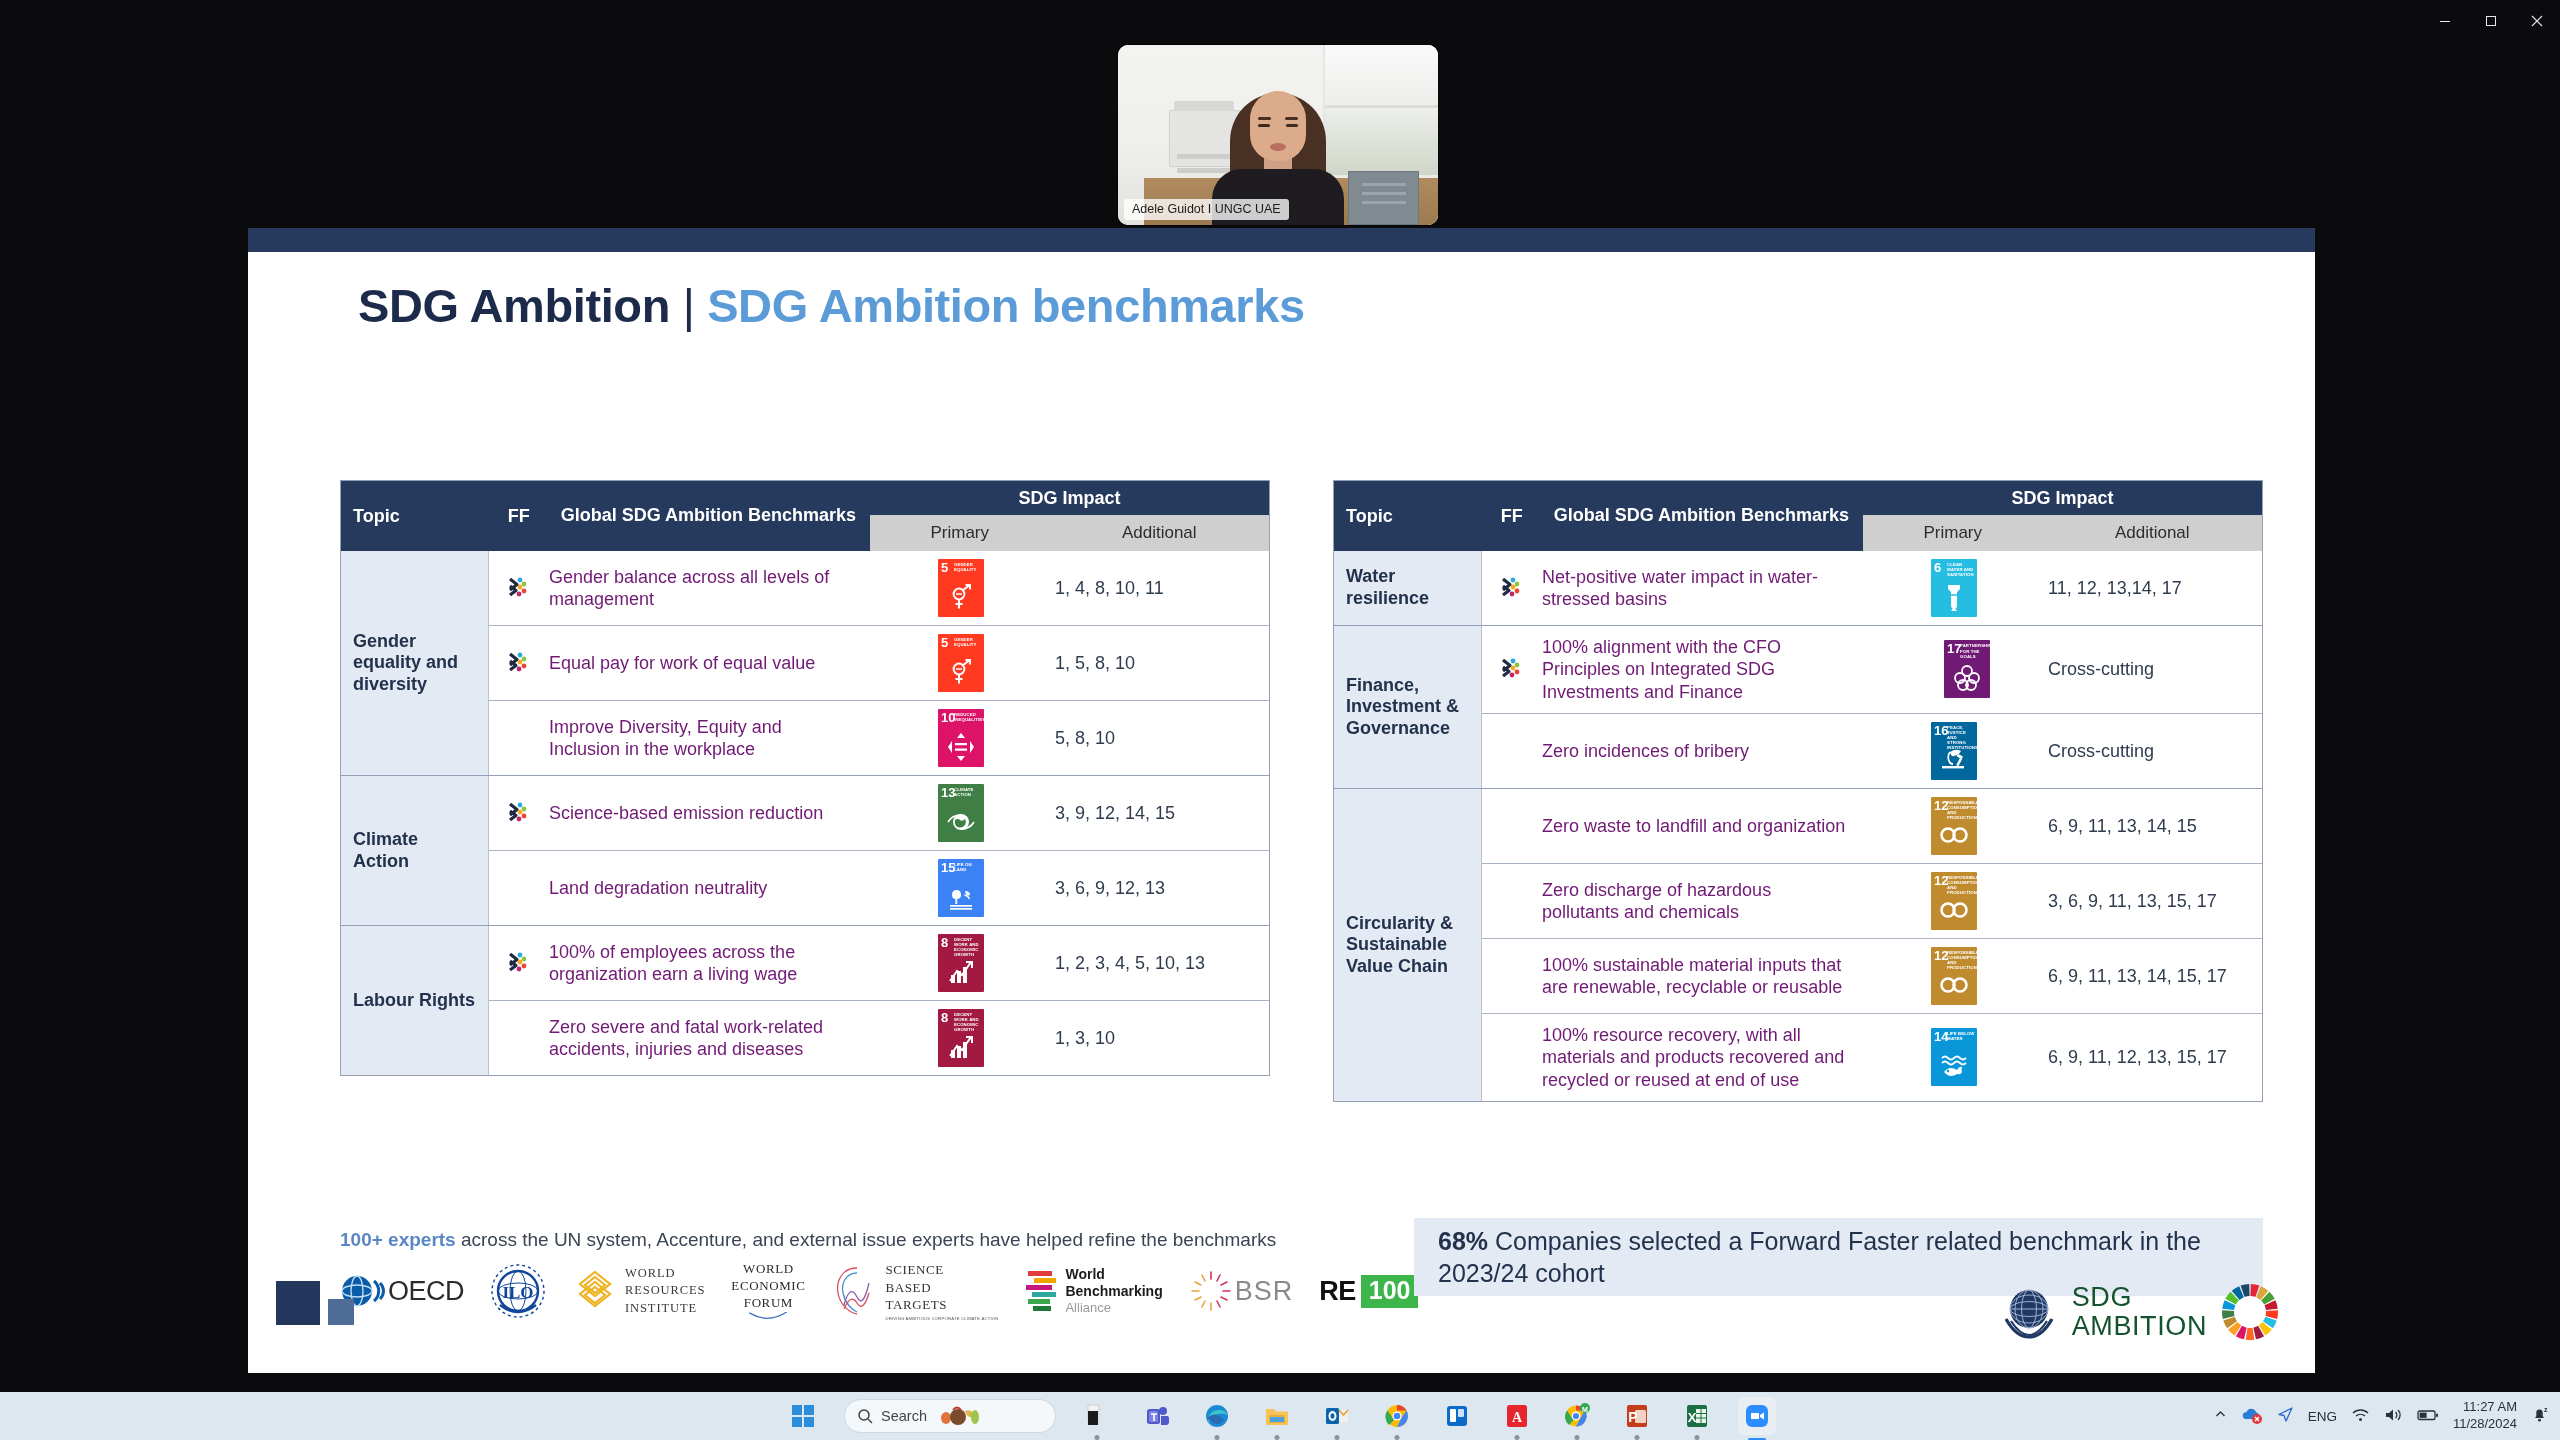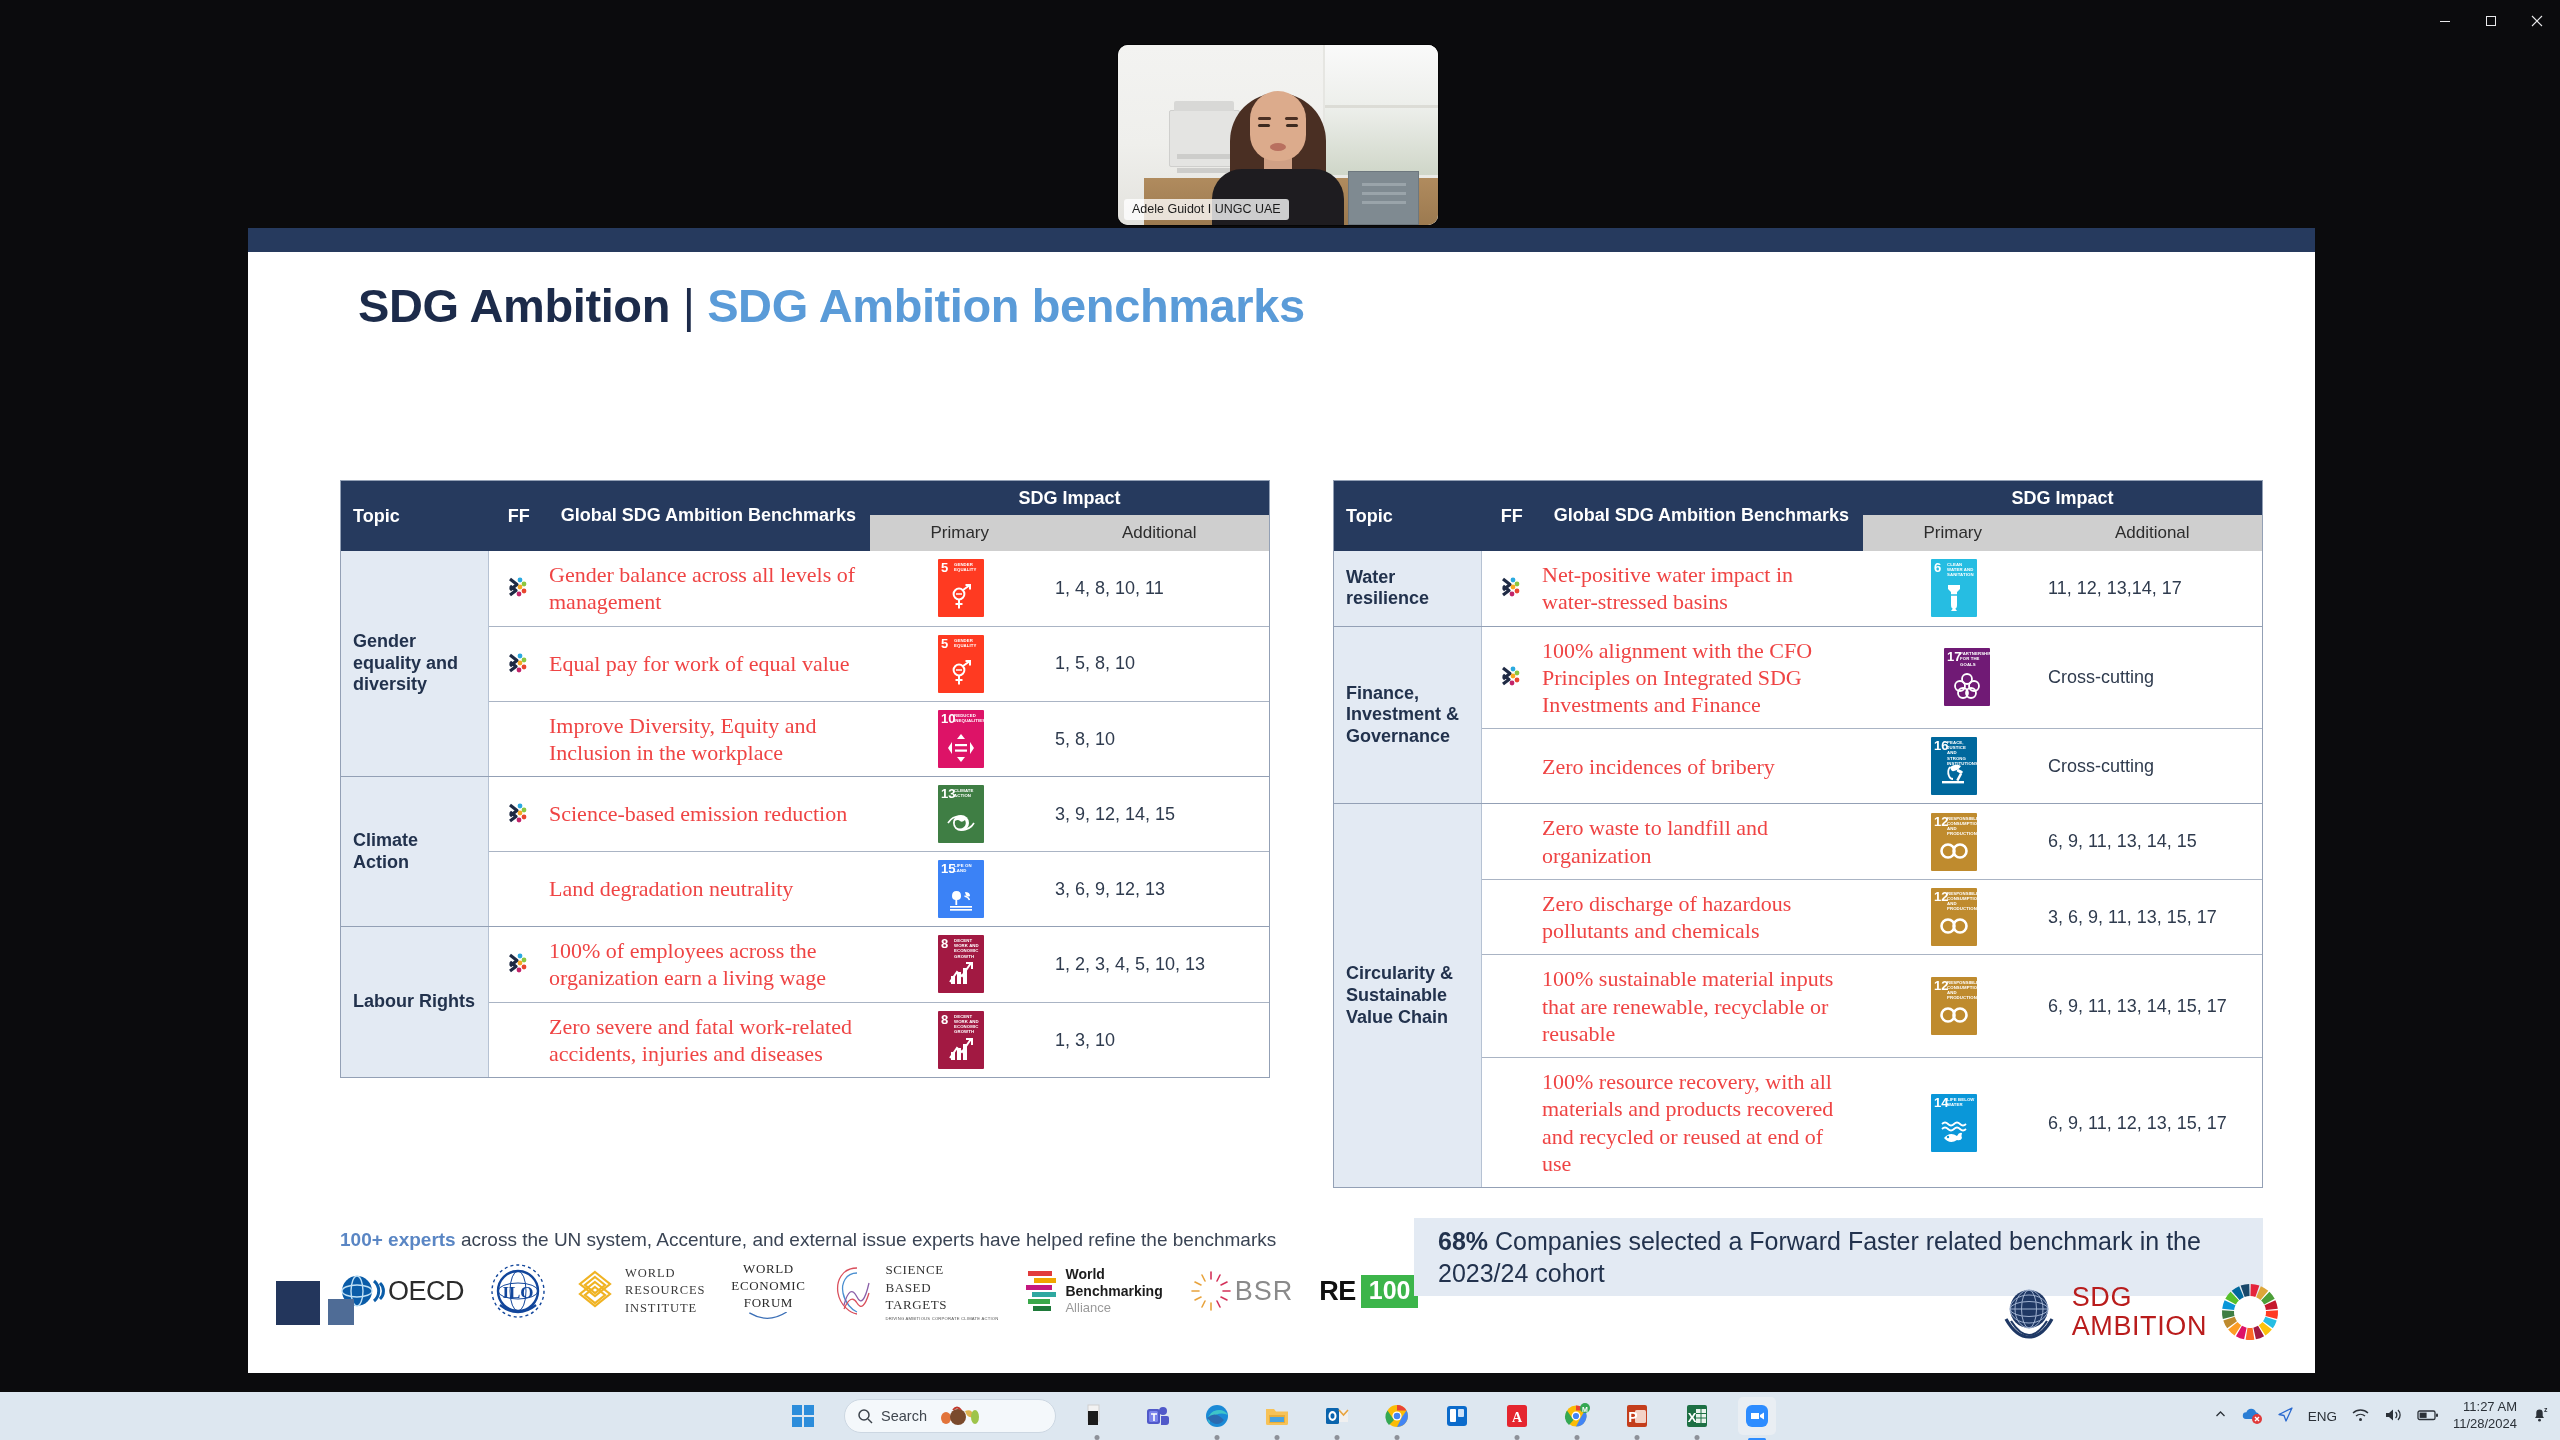--- a/index.html
+++ b/index.html
@@ -171,23 +171,22 @@
   }
   .grp-rows { flex: 1; }
   .row { display: flex; align-items: center; border-top: 1px solid #aab4c4; min-height: 74px; }
   .row:first-child { border-top: none; }
   .c-ff {
     width: 60px; flex: 0 0 60px;
     display: flex; align-items: center; justify-content: center;
   }
   .c-bench {
     width: 322px; flex: 0 0 322px;
-    padding: 10px 14px 10px 0; color: #ef4444; line-height: 1.24;
-    font-size: 22px;
-    font-family: Liberation Serif, serif;
+    padding: 10px 14px 10px 0; color: #701a75; line-height: 1.24;
+    font-size: 18px;
   }
   .c-primary {
     width: 180px; flex: 0 0 180px;
     display: flex; align-items: center; justify-content: center;
     padding: 8px 0;
   }
   .c-additional {
     flex: 1; color: #2f3b4e; font-size: 18px; line-height: 1.24;
     padding: 8px 10px 8px 4px;
   }
@@ -243,21 +242,21 @@
     display: flex; align-items: flex-end; gap: 8px;
   }
   .deco .sq1 { width: 44px; height: 44px; background: #23365c; }
   .deco .sq2 { width: 26px; height: 26px; background: #4f6c96; }
 
   .brand {
     position: absolute; right: 34px; bottom: 30px;
     display: flex; align-items: center; gap: 12px;
   }
   .brand-text {
-    font-size: 27px; line-height: 1.06; color: #b91c1c;
+    font-size: 27px; line-height: 1.06; color: #14532d;
     font-weight: 400; letter-spacing: .6px;
   }
 
   
   .taskbar {
     position: absolute; left: 0; bottom: 0; width: 2560px; height: 48px;
     background: #dde7f0;
     display: flex; align-items: center;
   }
   .tb-center {

